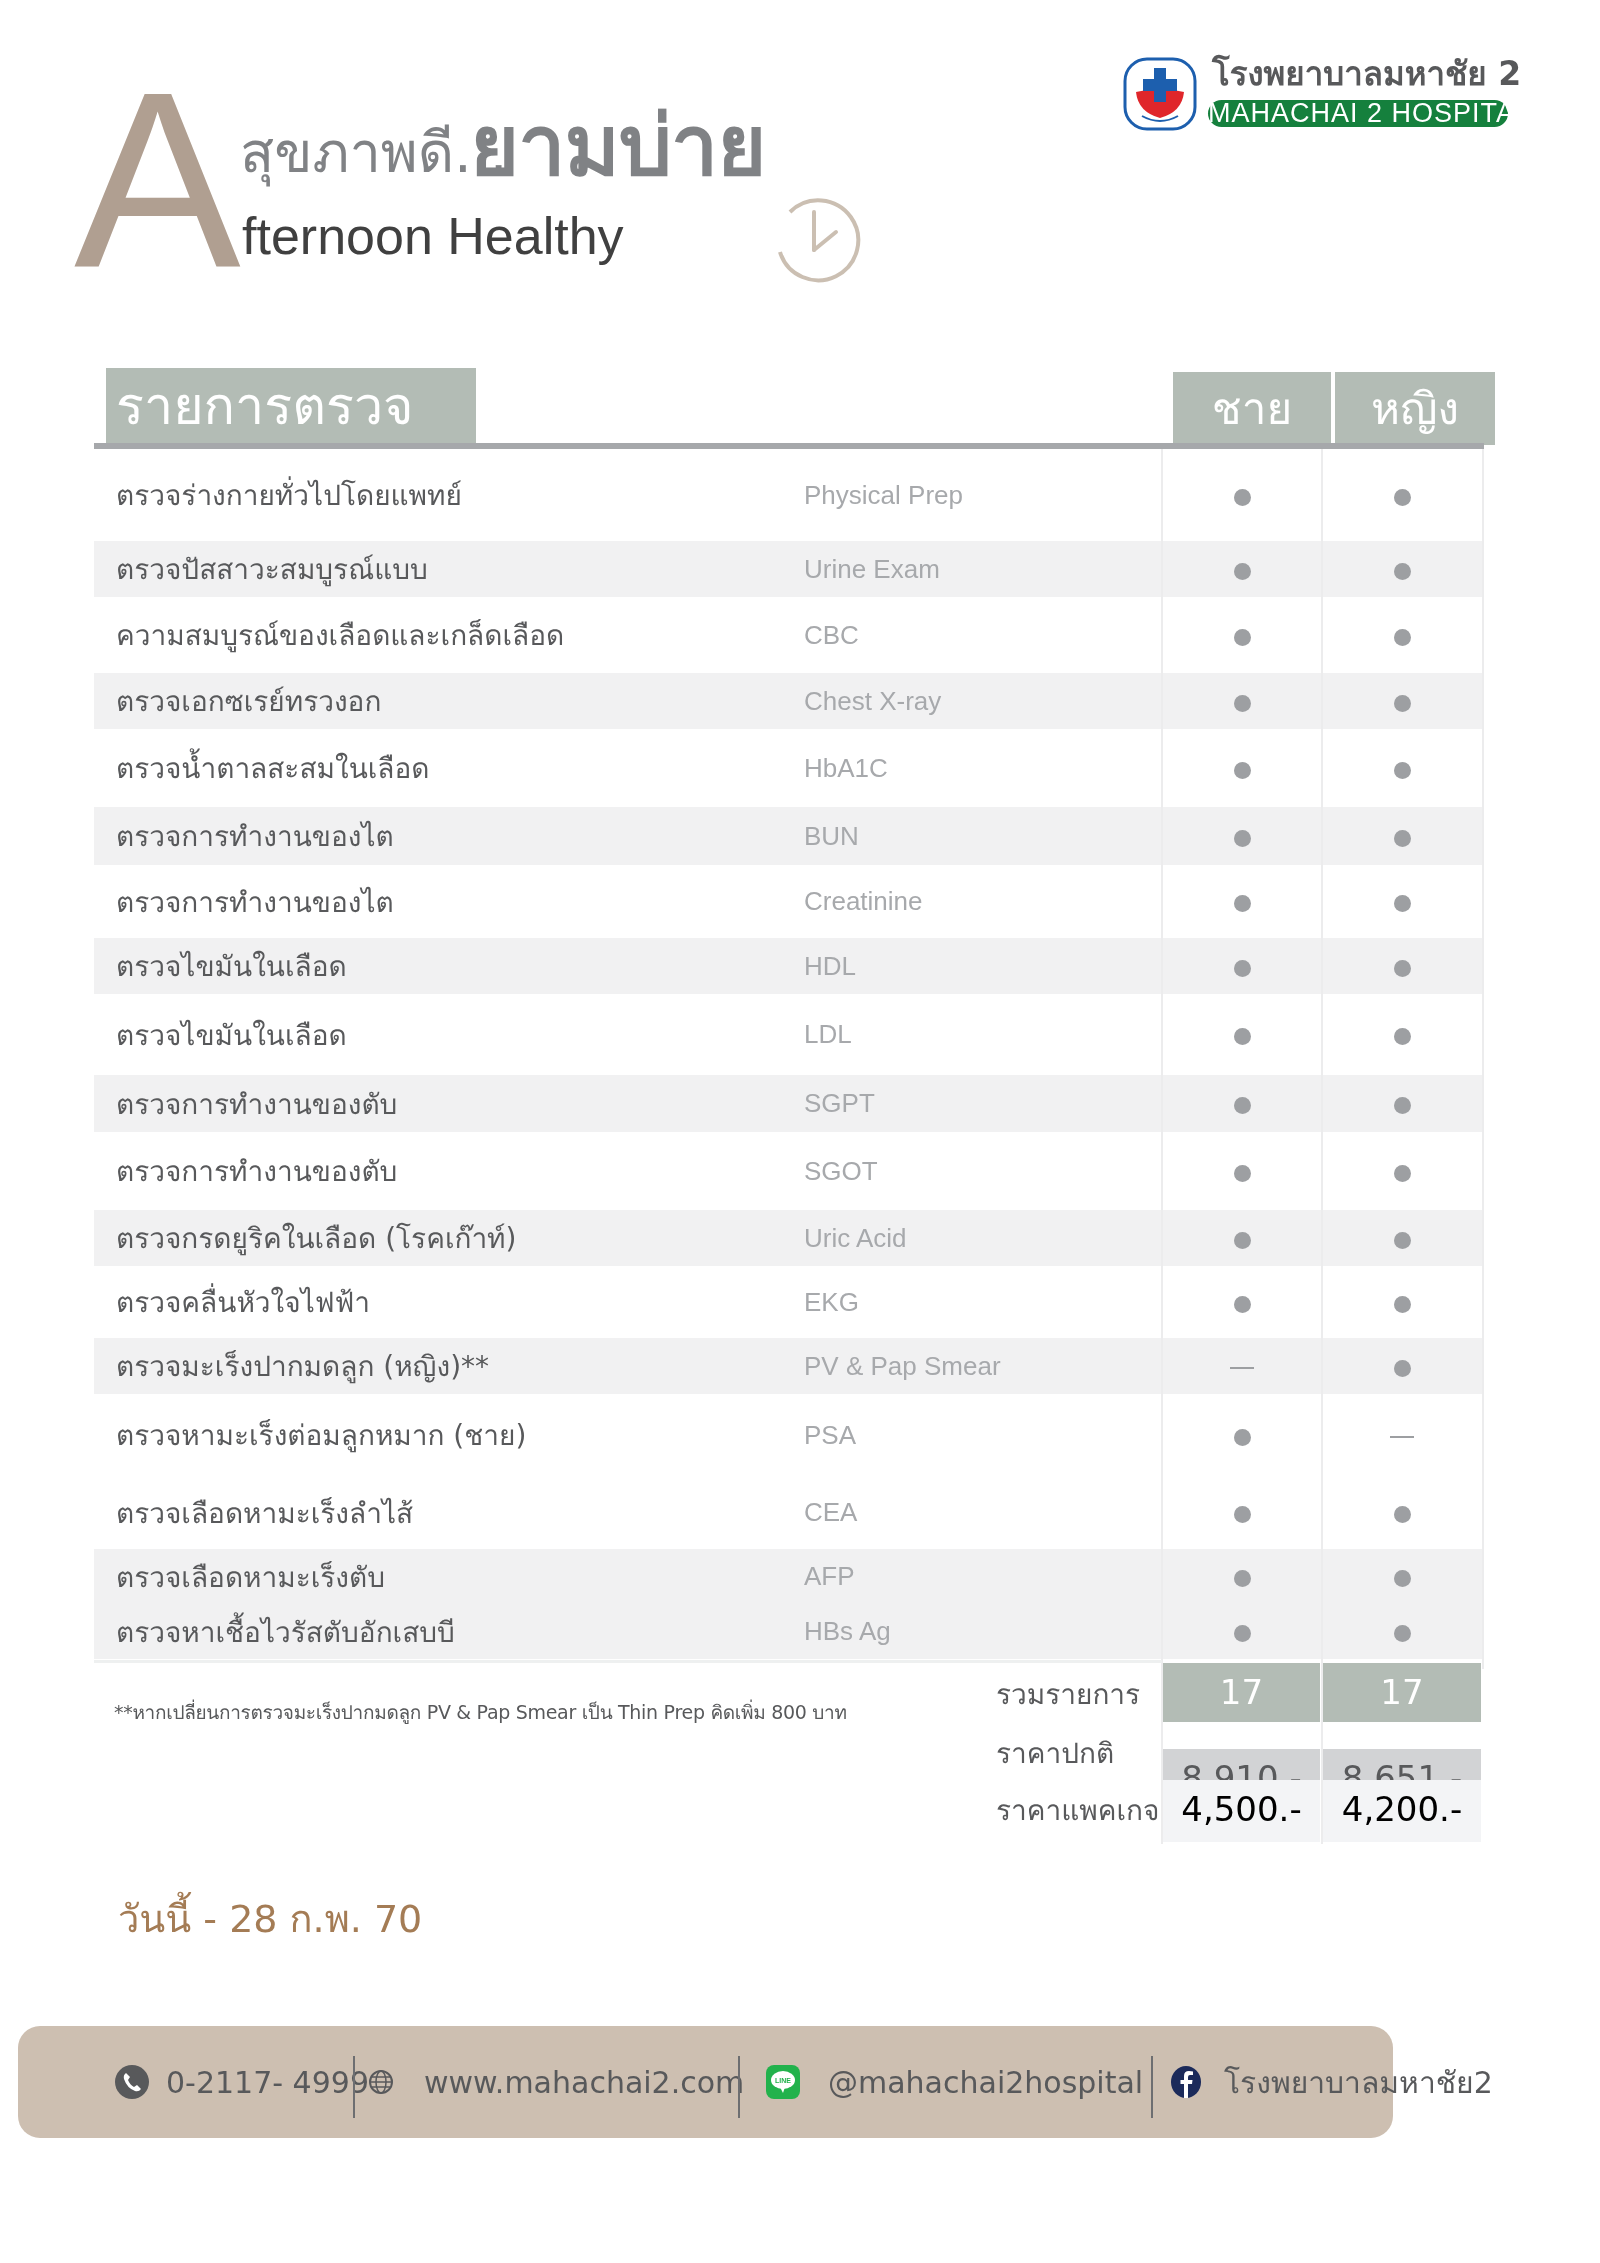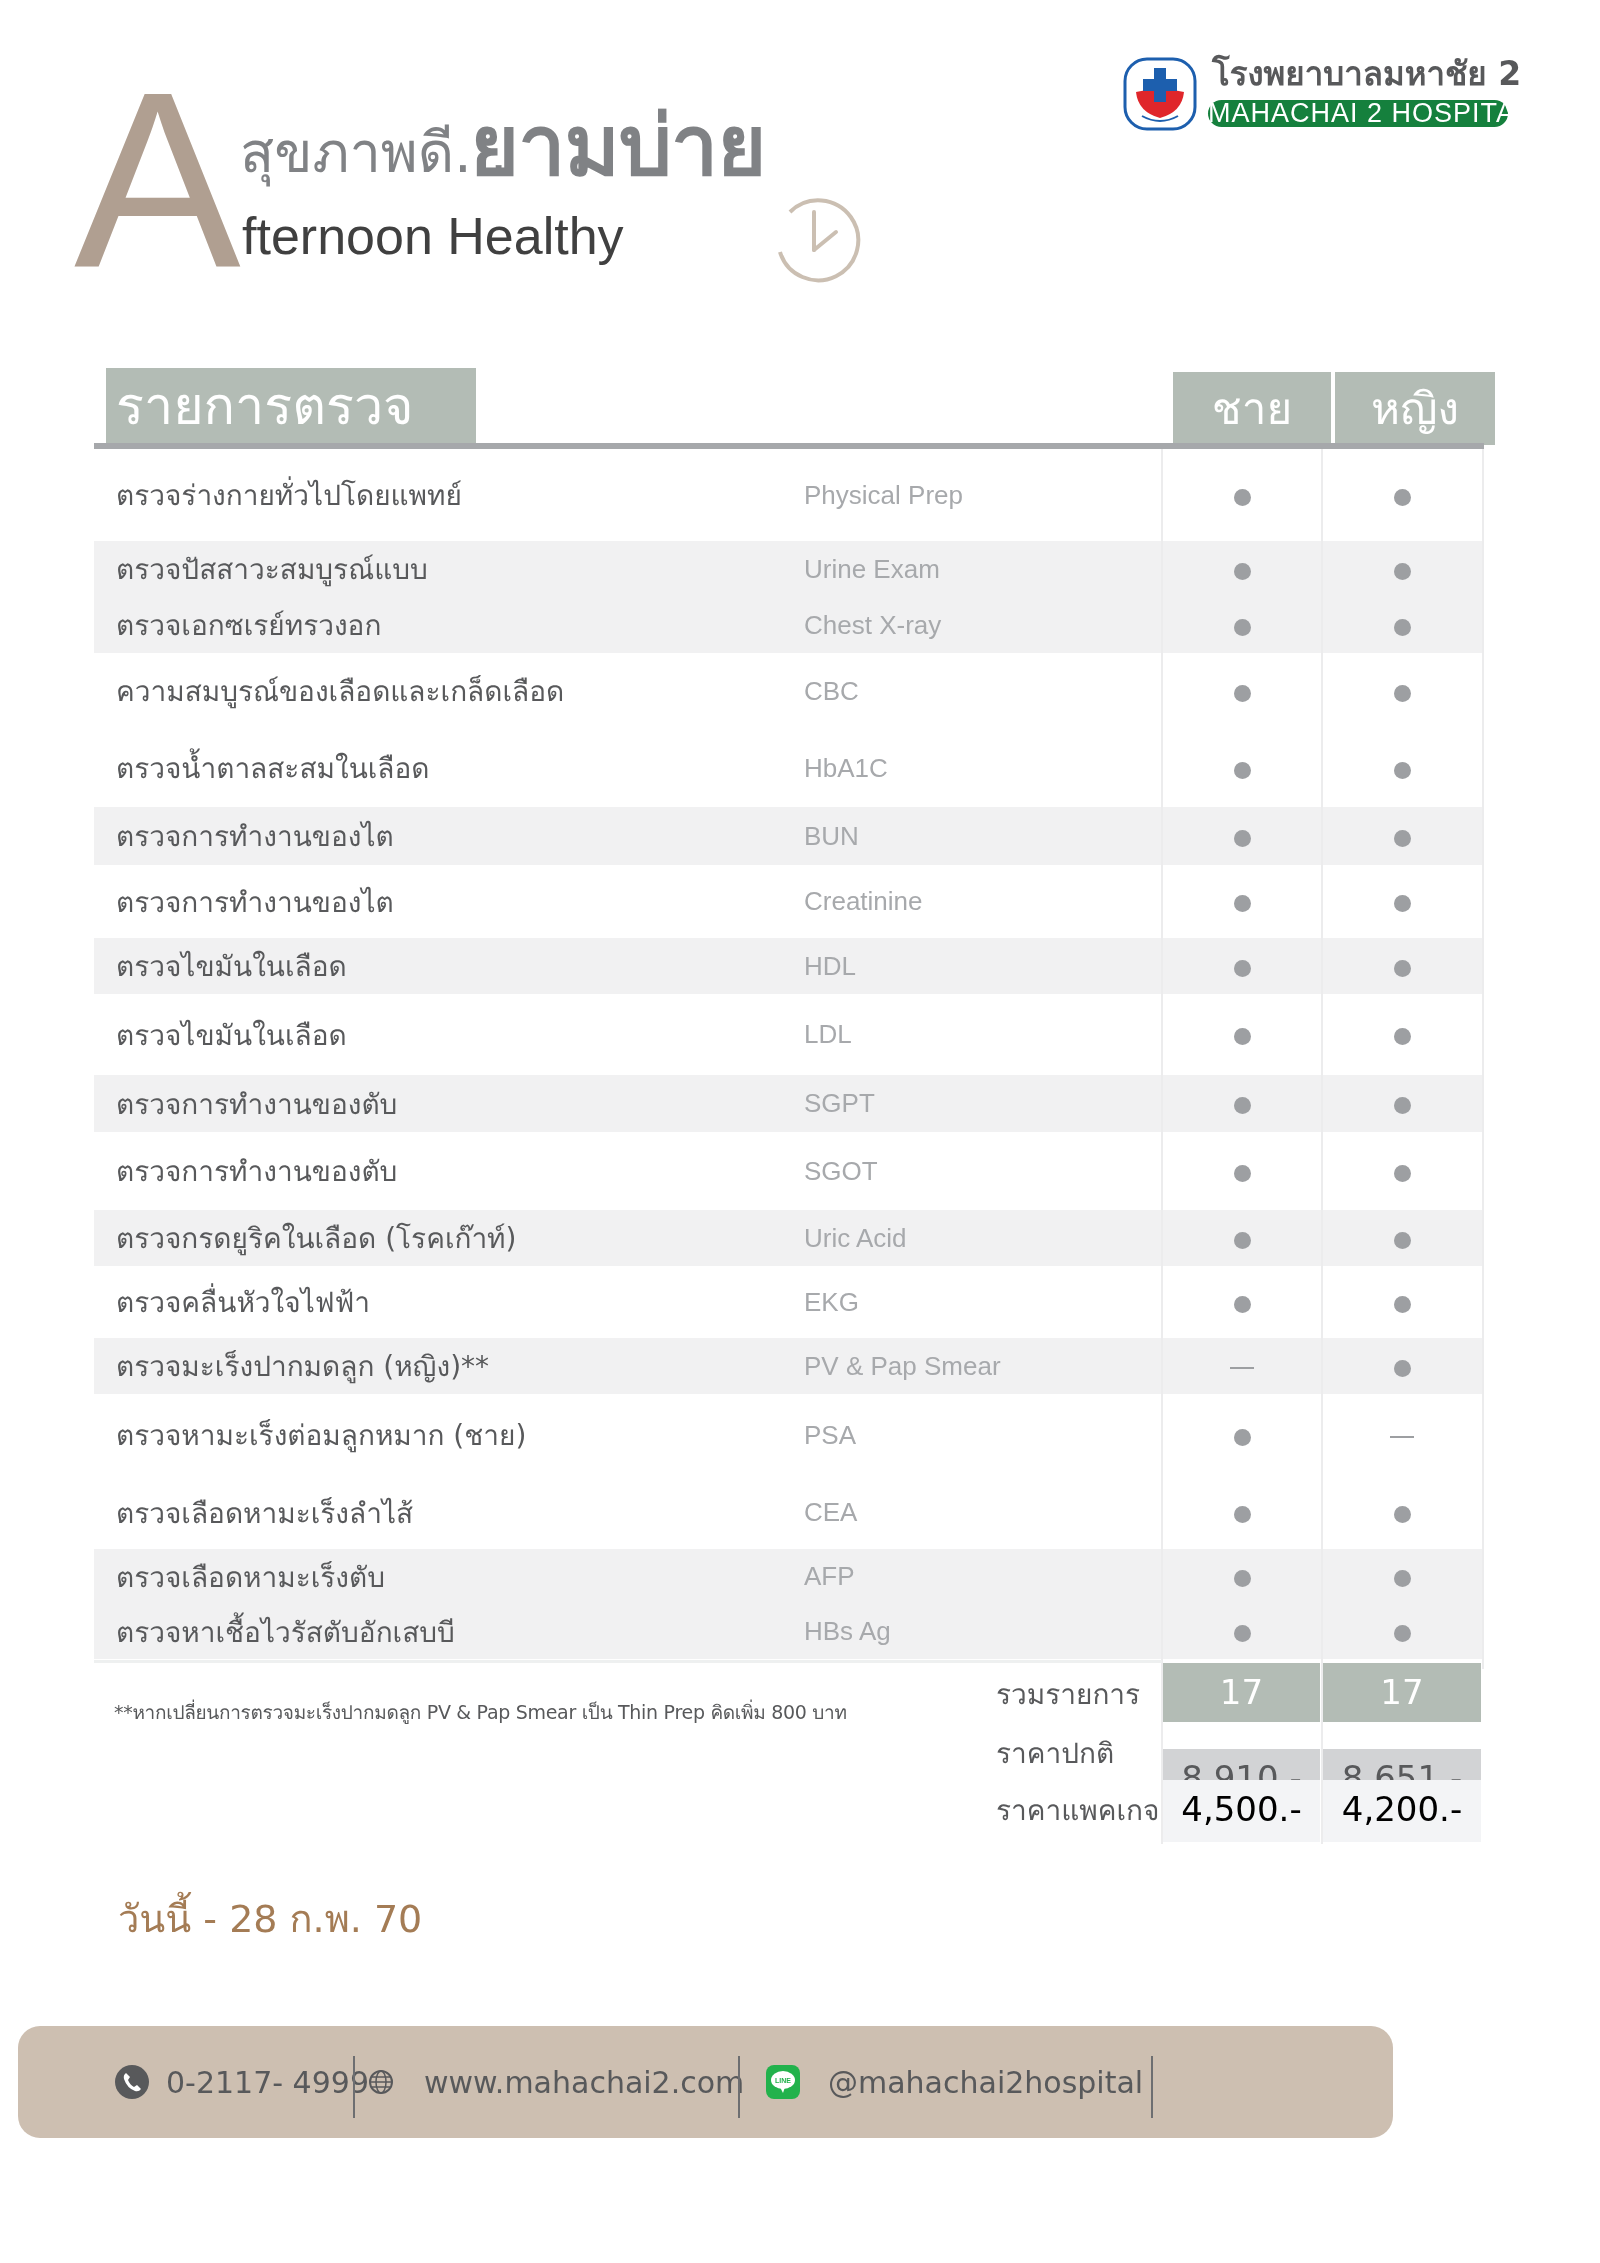--- a/index.html
+++ b/index.html
@@ -154,29 +154,29 @@
     <span class="cell-en">Physical Prep</span>
     <span class="cell-mark men"><span class="dot"></span></span>
     <span class="cell-mark women"><span class="dot"></span></span>
   </div>
   <div class="row alt" style="height:56px">
     <span class="cell-th">ตรวจปัสสาวะสมบูรณ์แบบ</span>
     <span class="cell-en">Urine Exam</span>
     <span class="cell-mark men"><span class="dot"></span></span>
     <span class="cell-mark women"><span class="dot"></span></span>
   </div>
-  <div class="row alt" style="height:56px">
-    <span class="cell-th">ตรวจเอกซเรย์ทรวงอก</span>
-    <span class="cell-en">Chest X-ray</span>
-    <span class="cell-mark men"><span class="dot"></span></span>
-    <span class="cell-mark women"><span class="dot"></span></span>
-  </div>
   <div class="row" style="height:76px">
     <span class="cell-th">ความสมบูรณ์ของเลือดและเกล็ดเลือด</span>
     <span class="cell-en">CBC</span>
+    <span class="cell-mark men"><span class="dot"></span></span>
+    <span class="cell-mark women"><span class="dot"></span></span>
+  </div>
+  <div class="row alt" style="height:56px">
+    <span class="cell-th">ตรวจเอกซเรย์ทรวงอก</span>
+    <span class="cell-en">Chest X-ray</span>
     <span class="cell-mark men"><span class="dot"></span></span>
     <span class="cell-mark women"><span class="dot"></span></span>
   </div>
   <div class="row" style="height:78px">
     <span class="cell-th">ตรวจน้ำตาลสะสมในเลือด</span>
     <span class="cell-en">HbA1C</span>
     <span class="cell-mark men"><span class="dot"></span></span>
     <span class="cell-mark women"><span class="dot"></span></span>
   </div>
   <div class="row alt" style="height:58px">
@@ -302,13 +302,20 @@
   <div class="f-item" style="left:748px">
     <svg class="f-icon" width="34" height="34" viewBox="0 0 34 34" style="margin-right:28px">
       <rect x="0" y="0" width="34" height="34" rx="8" fill="#22b24c"></rect>
       <ellipse cx="17" cy="15" rx="12" ry="9" fill="#ffffff"></ellipse>
       <path d="M14 22 L17 28 L19 22 Z" fill="#ffffff"></path>
       <text x="17" y="18" font-size="7" text-anchor="middle" fill="#22b24c" font-family="Liberation Sans, sans-serif" font-weight="bold">LINE</text>
     </svg>
     <span class="f-text">@mahachai2hospital</span>
   </div>
   <div class="f-sep" style="left:1133px"></div>
+  <div class="f-item" style="left:1152px">
+    <svg class="f-icon" width="32" height="34" viewBox="0 0 32 34" style="margin-right:22px">
+      <ellipse cx="16" cy="17" rx="15" ry="16" fill="#1b2a5a"></ellipse>
+      <path d="M18 33 L18 19 L22 19 L22.5 15 L18 15 L18 12 Q18 10 20 10 L23 10 L23 6.5 Q21 6 19 6 Q14 6 14 11 L14 15 L10.5 15 L10.5 19 L14 19 L14 33 Z" fill="#ffffff"></path>
+    </svg>
+    <span class="f-text">โรงพยาบาลมหาชัย2</span>
+  </div>
 </div>
 
 </body></html>

